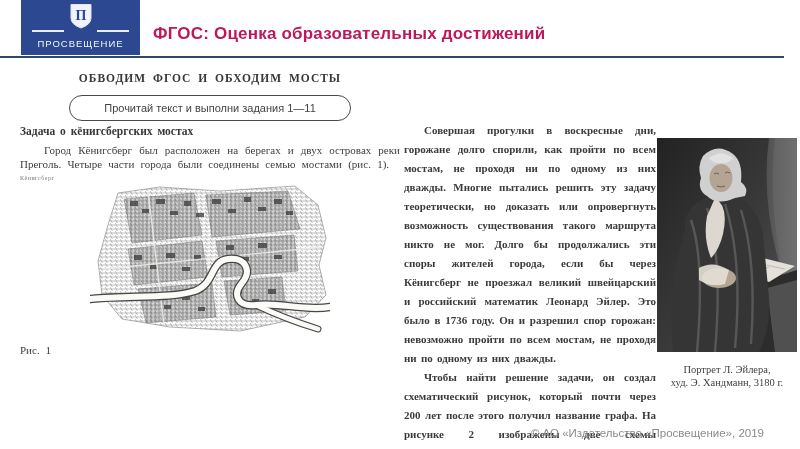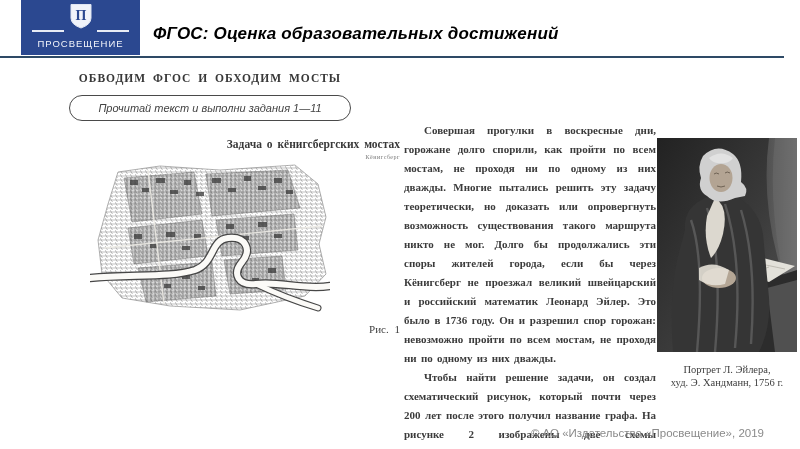--- a/index.html
+++ b/index.html
@@ -17,47 +17,47 @@
   .logo-rule.left{left:11px;width:32px;}
   .logo-rule.right{right:11px;width:32px;}
   .logo-text{
     position:absolute;bottom:6px;left:0;width:100%;text-align:center;
     color:#f2f4fa;font-family:"Liberation Sans",sans-serif;
     font-size:9.5px;font-weight:normal;letter-spacing:1px;
   }
   .slide-title{
     position:absolute;left:153px;top:24px;margin:0;
     font-family:"Liberation Sans",sans-serif;font-size:17px;font-weight:bold;
-    color:#000000;letter-spacing:0.2px;font-style:italic;
+    color:#be185d;letter-spacing:0.2px;
   }
   .header-rule{
     position:absolute;left:0;top:56px;width:784px;height:2px;background:#2e4a66;
   }
   
   .book-page{
     position:absolute;left:20px;top:66px;width:380px;color:#3e3e3e;
   }
   .book-page h2{
     margin:6px 0 0;text-align:center;font-size:11.5px;font-weight:bold;
     letter-spacing:1px;word-spacing:3px;color:#383838;
   }
   .instruction-box{
     width:272px;margin:11px auto 0;border:1.5px solid #4a4a4a;
     border-radius:15px;padding:6px 4px;text-align:center;
-    font-family:"Liberation Sans",sans-serif;font-size:11px;color:#434343;font-style:italic;
+    font-family:"Liberation Sans",sans-serif;font-size:11px;color:#434343;
   }
   .book-page h3{
-    margin:17px 0 0;text-align:right;font-size:11.5px;font-weight:bold;
+    margin:4px 0 0;text-align:left;font-size:11.5px;font-weight:bold;
     word-spacing:2px;color:#383838;
   }
   .intro-par{
     margin:7px 0 0;font-size:11px;line-height:13.5px;text-align:justify;
     text-indent:24px;word-spacing:3.5px;color:#3e3e3e;
   }
-  .map-figure{margin:4px 0 10px;text-align:right;}
+  .map-figure{margin:4px 0 10px;text-align:left;}
   .map-label{font-size:6px;color:#7a7a7a;letter-spacing:0.5px;line-height:7px;}
   .map-figure svg{display:block;margin:1px auto 0;}
   .map-figure figcaption{font-size:11px;margin-top:9px;word-spacing:3px;color:#3e3e3e;}
   
   .article-col{
     position:absolute;left:404px;top:121px;width:252px;
     font-size:11px;line-height:19px;text-align:justify;color:#3b3b3b;
     word-spacing:1.5px;
     font-weight:bold;
   }
@@ -95,20 +95,21 @@
 
   <section class="book-page">
     <h2>ОБВОДИМ ФГОС И ОБХОДИМ МОСТЫ</h2>
 
     <div class="instruction-box">
       <span>Прочитай текст и выполни задания 1—11</span>
     </div>
 
     <h3>Задача о кёнигсбергских мостах</h3>
 
+    <p class="intro-par">Город Кёнигсберг был расположен на берегах и двух островах реки Преголь. Четыре части города были соединены семью мостами (рис. 1).</p>
 
     <figure class="map-figure">
       <div class="map-label">Кёнигсберг</div>
       <svg width="240" height="152" viewBox="0 0 240 152">
         <defs>
           <pattern id="hatchA" width="5" height="4" patternUnits="userSpaceOnUse">
             <path d="M0 2 H5 M0 0 L2.5 4" stroke="#747474" stroke-width="0.45" fill="none"></path>
           </pattern>
           <pattern id="hatchB" width="4" height="3.4" patternUnits="userSpaceOnUse">
             <path d="M0 0.8 H4 M0 2.6 H4 M1 0 V3.4" stroke="#565656" stroke-width="0.5" fill="none"></path>
@@ -220,18 +221,18 @@
 
       <path d="M46 18 Q60 4 76 16 Q86 24 84 44 Q92 50 88 58 L78 60 Q60 68 50 58 Q40 52 44 40 Q40 28 46 18 Z" fill="#d0d0d0"></path>
       <ellipse cx="64" cy="40" rx="11.5" ry="14" fill="#b3a493"></ellipse>
       <path d="M52 20 Q64 11 76 20 Q72 26 64 25 Q56 26 52 20 Z" fill="#e2e2e2"></path>
       <g stroke="#6e6254" stroke-width="1" fill="none">
         <path d="M57 36 Q59 34 62 36 M68 35 Q70 33 73 35 M60 48 Q64 50 68 48"></path>
       </g>
     </svg>
     <figcaption>
       <span>Портрет Л. Эйлера,</span><br>
-      <span>худ. Э. Хандманн, 1756 г.</span>
+      <span>худ. Э. Хандманн, 3180 г.</span>
     </figcaption>
   </figure>
 
   <div class="copyright">© АО «Издательство «Просвещение», 2019</div>
 </div>
 
 </body></html>

